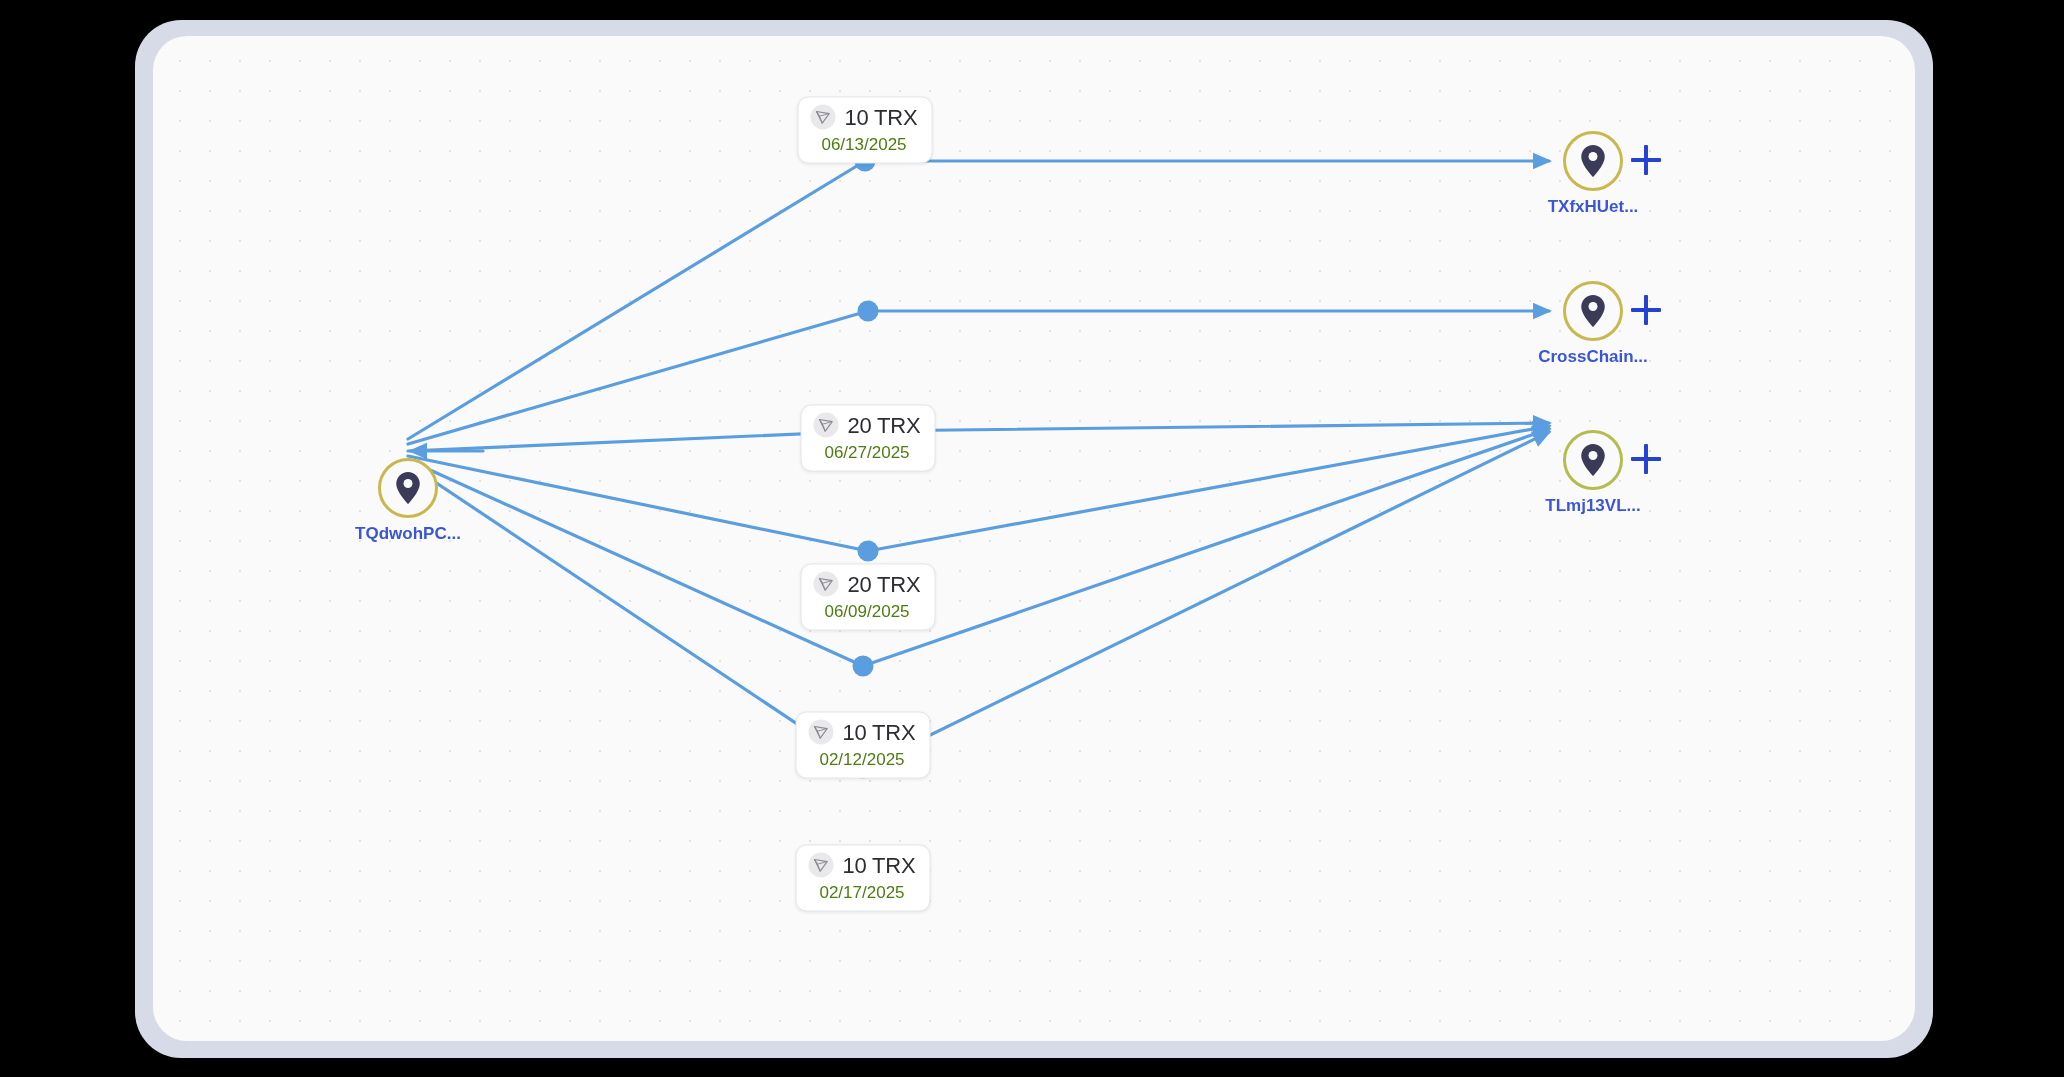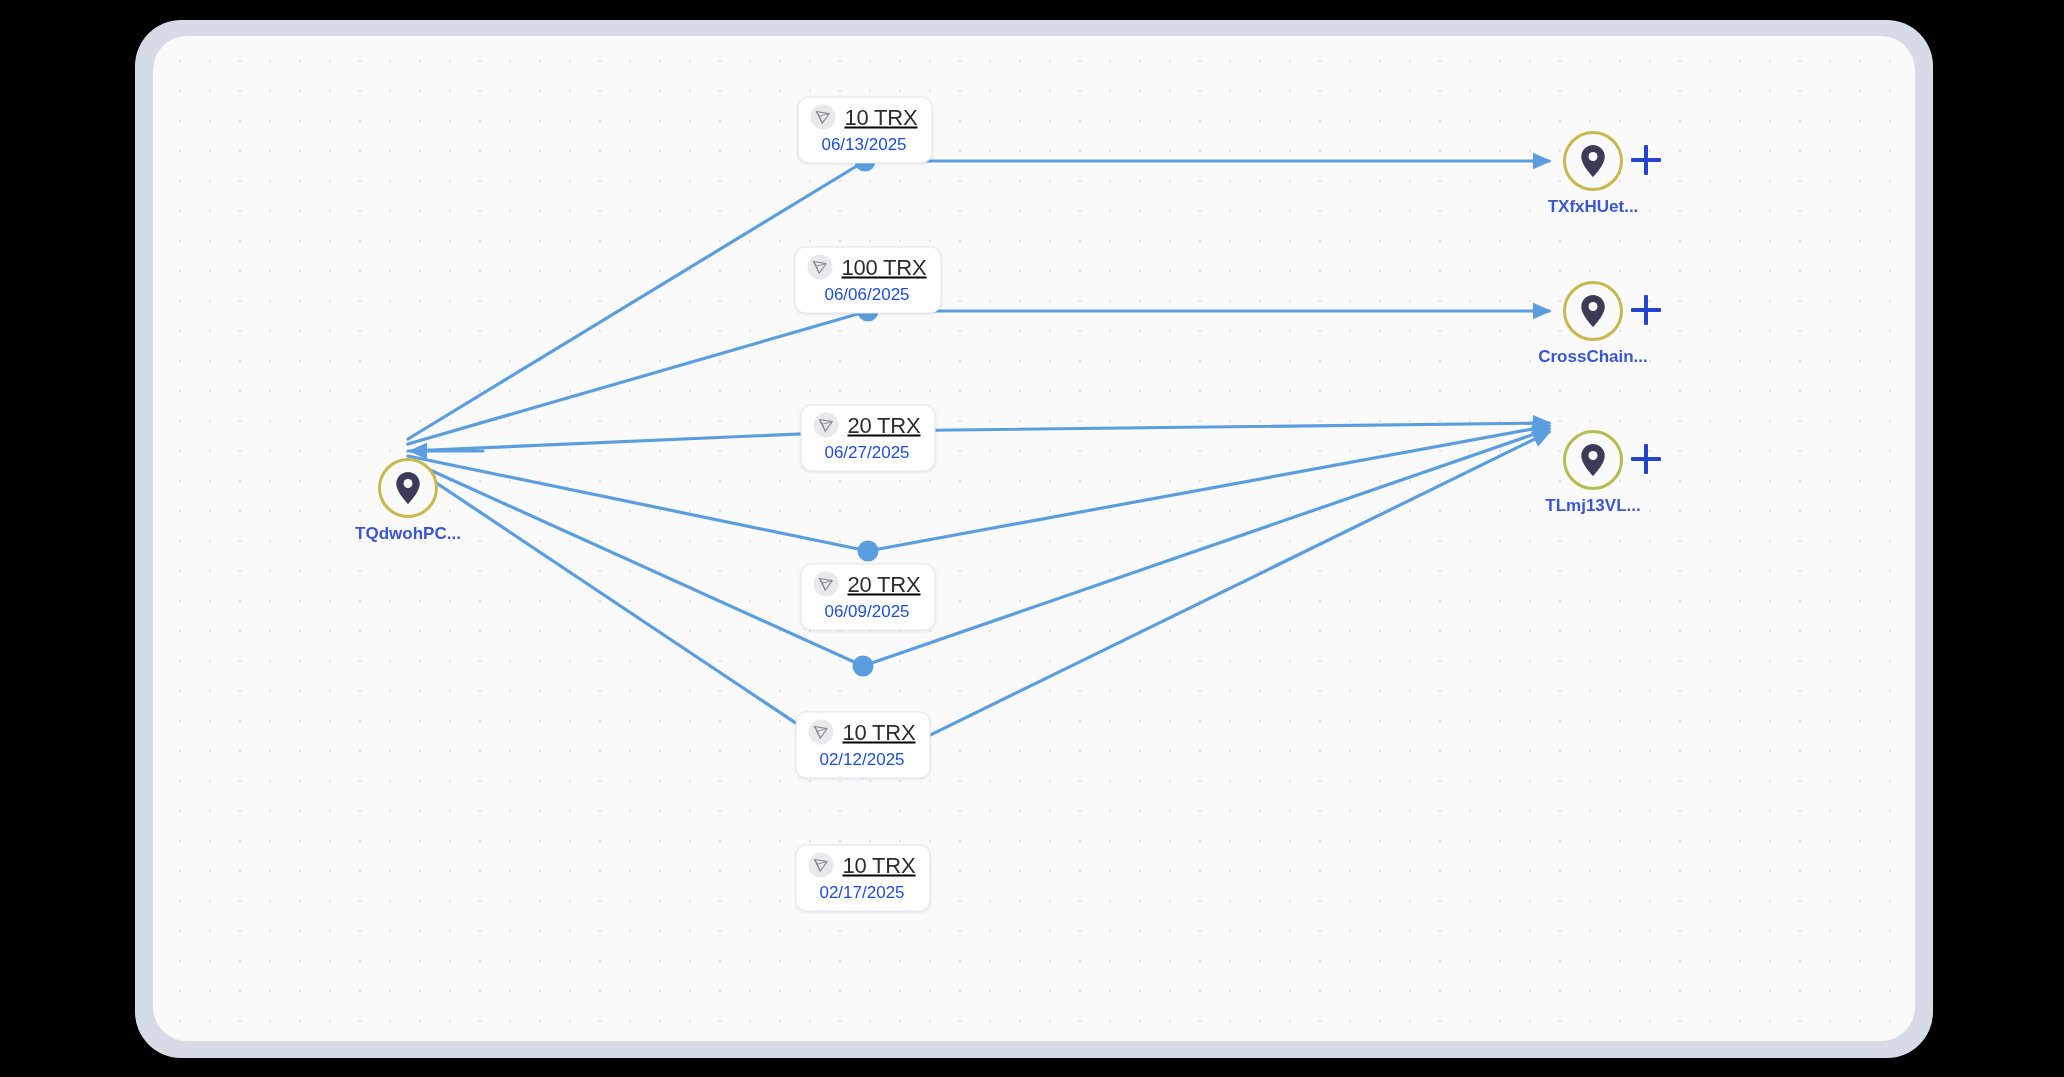--- a/index.html
+++ b/index.html
@@ -123,21 +123,20 @@
     box-shadow: 0 1px 3px rgba(20,25,50,0.07);
     text-align: center;
     min-width: 96px;
   }
   .el-top {
     display: flex;
     align-items: center;
     justify-content: center;
     gap: 9px;
     line-height: 1;
-    text-decoration: underline;
   }
   .token-icon {
     width: 25px;
     height: 25px;
     border-radius: 50%;
     background: #e9e9ec;
     display: flex;
     align-items: center;
     justify-content: center;
     flex: 0 0 auto;
@@ -145,21 +144,21 @@
   .token-icon svg { display: block; }
   .el-amount {
     font-size: 22px;
     color: #2c2c33;
     font-family: "Liberation Sans", sans-serif;
     letter-spacing: -0.2px;
   }
   .el-date {
     margin-top: 5px;
     font-size: 17px;
-    color: #1d4ed8;
+    color: #4d7c0f;
     font-family: "Liberation Sans", sans-serif;
   }
 </style>
 </head>
 <body>
 
 <div id="app">
 
   <div id="frame"></div>
 
@@ -267,32 +266,20 @@
           <svg width="15" height="15" viewBox="0 0 16 16">
             <path d="M1 2.2 L14.6 4.4 L7.2 14.6 L4.1 7.1 Z" fill="none" stroke="#8a8a92" stroke-width="1.2" stroke-linejoin="round"></path>
             <path d="M1 2.2 L7.2 14.6 M1 2.2 L4.1 7.1 L14.6 4.4" fill="none" stroke="#8a8a92" stroke-width="1.1"></path>
           </svg>
         </span>
         <span class="el-amount">10 TRX</span>
       </div>
       <div class="el-date">06/13/2025</div>
     </div>
 
-    <div class="edge-label" style="left:715px; top:244px;">
-      <div class="el-top">
-        <span class="token-icon">
-          <svg width="15" height="15" viewBox="0 0 16 16">
-            <path d="M1 2.2 L14.6 4.4 L7.2 14.6 L4.1 7.1 Z" fill="none" stroke="#8a8a92" stroke-width="1.2" stroke-linejoin="round"></path>
-            <path d="M1 2.2 L7.2 14.6 M1 2.2 L4.1 7.1 L14.6 4.4" fill="none" stroke="#8a8a92" stroke-width="1.1"></path>
-          </svg>
-        </span>
-        <span class="el-amount">100 TRX</span>
-      </div>
-      <div class="el-date">06/06/2025</div>
-    </div>
 
     <div class="edge-label" style="left:715px; top:402px;">
       <div class="el-top">
         <span class="token-icon">
           <svg width="15" height="15" viewBox="0 0 16 16">
             <path d="M1 2.2 L14.6 4.4 L7.2 14.6 L4.1 7.1 Z" fill="none" stroke="#8a8a92" stroke-width="1.2" stroke-linejoin="round"></path>
             <path d="M1 2.2 L7.2 14.6 M1 2.2 L4.1 7.1 L14.6 4.4" fill="none" stroke="#8a8a92" stroke-width="1.1"></path>
           </svg>
         </span>
         <span class="el-amount">20 TRX</span>

